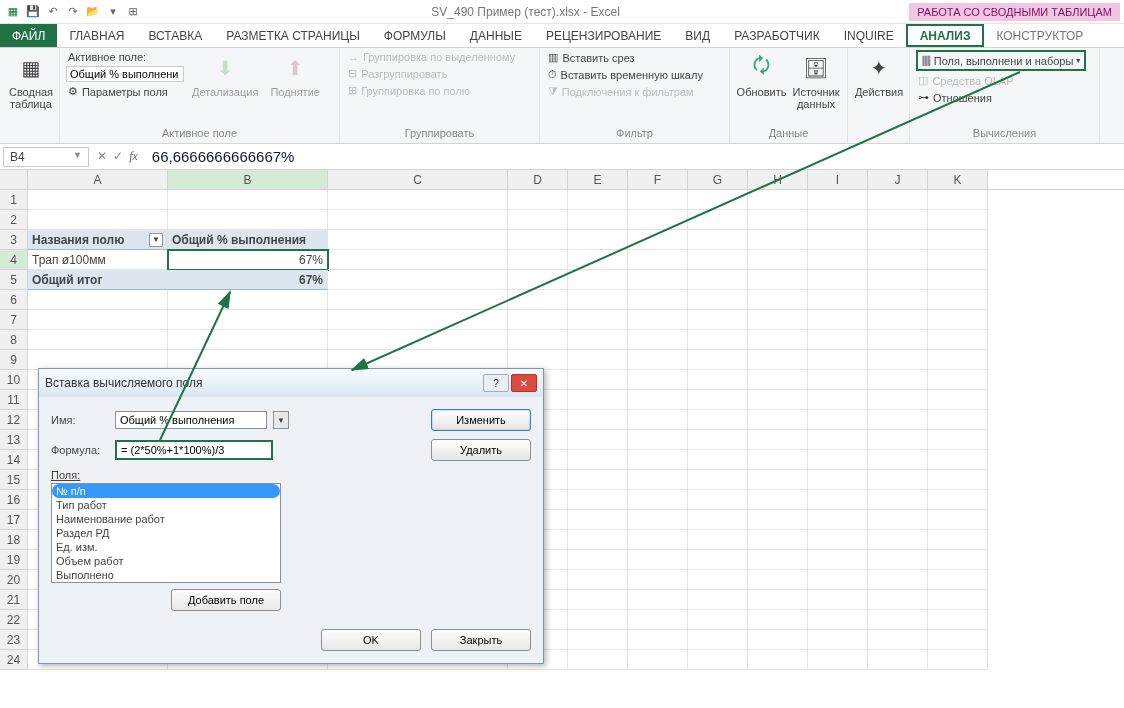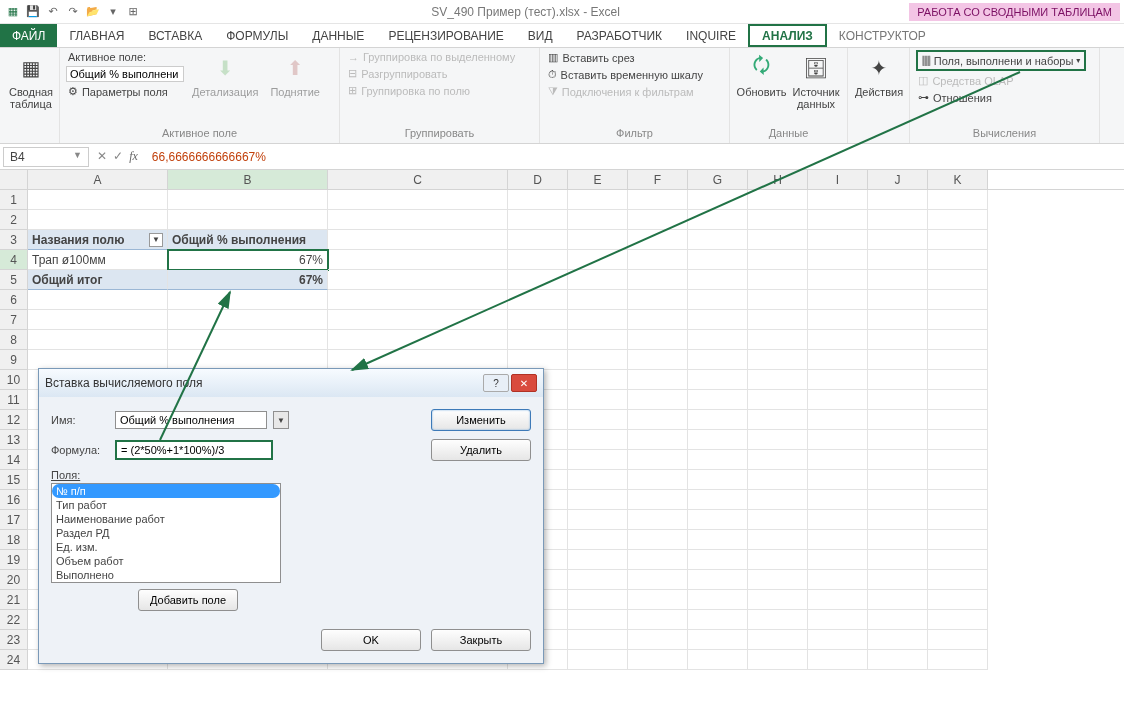--- a/index.html
+++ b/index.html
@@ -32,21 +32,21 @@
 .small-row.disabled { color: #bbb; }
 .field-input { border: 1px solid #ccc; background: #fff; padding: 1px 3px; font-size: 11px; width: 118px; }
 .calc-item { border: 2px solid #217346; padding: 2px 4px; font-size: 11px; display: flex; align-items: center; gap: 3px; }
 
 
 .formula-row { height: 26px; display: flex; align-items: center; border-bottom: 1px solid #d4d4d4; padding: 0 3px; gap: 4px; }
 .namebox { border: 1px solid #ccc; padding: 2px 6px; width: 86px; font-size: 12px; display: flex; align-items: flex-start; justify-content: space-between; }
 .namebox .dd { color: #888; font-size: 9px; }
 .fx-icons { display: flex; gap: 6px; color: #888; font-size: 12px; padding: 0 4px; }
 .fx-label { font-style: italic; font-family: "Times New Roman", serif; color: #666; }
-.formula-input { flex: 1; padding: 2px 6px; font-size: 12px; color: #c2410c; }
+.formula-input { flex: 1; padding: 2px 6px; font-size: 15px; color: #0f172a; }
 
 
 .grid { position: relative; }
 .col-headers { display: flex; height: 20px; border-bottom: 1px solid #d4d4d4; }
 .rowhead-spacer { width: 28px; border-right: 1px solid #d4d4d4; background: #f0f0f0; }
 .colhead { border-right: 1px solid #d4d4d4; text-align: center; font-size: 12px; color: #555; background: #f0f0f0; display: flex; align-items: center; justify-content: center; }
 .colhead.sel { background: #d6ead8; }
 .rows { }
 .row { display: flex; height: 20px; }
 .rowhead { width: 28px; border-right: 1px solid #d4d4d4; border-bottom: 1px solid #d4d4d4; text-align: center; font-size: 12px; color: #555; background: #f0f0f0; display: flex; align-items: center; justify-content: center; }
@@ -101,20 +101,21 @@
     <span class="qat-icon">⊞</span>
   </div>
   <div class="title-center">SV_490 Пример (тест).xlsx - Excel</div>
   <div class="title-right">РАБОТА СО СВОДНЫМИ ТАБЛИЦАМ</div>
 </div>
 
 <div class="tabs">
   <div class="tab file">ФАЙЛ</div>
   <div class="tab">ГЛАВНАЯ</div>
   <div class="tab">ВСТАВКА</div>
+  <div class="tab">РАЗМЕТКА СТРАНИЦЫ</div>
   <div class="tab">ФОРМУЛЫ</div>
   <div class="tab">ДАННЫЕ</div>
   <div class="tab">РЕЦЕНЗИРОВАНИЕ</div>
   <div class="tab">ВИД</div>
   <div class="tab">РАЗРАБОТЧИК</div>
   <div class="tab">INQUIRE</div>
   <div class="tab active">АНАЛИЗ</div>
   <div class="tab last">КОНСТРУКТОР</div>
 </div>
 
@@ -635,21 +636,21 @@
     <div class="dlg-list" id="fieldsList">
         <div class="item sel">№ п/п</div>
         <div class="item">Тип работ</div>
         <div class="item">Наименование работ</div>
         <div class="item">Раздел РД</div>
         <div class="item">Ед. изм.</div>
         <div class="item">Объем работ</div>
         <div class="item">Выполнено</div>
         <div class="item">Примечание</div>
       </div>
-    <div class="dlg-addfield"><button class="dlg-btn" style="width:100px;margin-left:87px">Добавить поле</button></div>
+    <div class="dlg-addfield"><button class="dlg-btn" style="width:110px;margin-left:120px">Добавить поле</button></div>
   </div>
   <div class="dlg-footer">
     <button class="dlg-btn">OK</button>
     <button class="dlg-btn">Закрыть</button>
   </div>
 </div>
 
 <svg class="arrows" width="1124" height="708">
   <defs>
       <marker id="ah" markerWidth="10" markerHeight="10" refX="8" refY="3" orient="auto">

